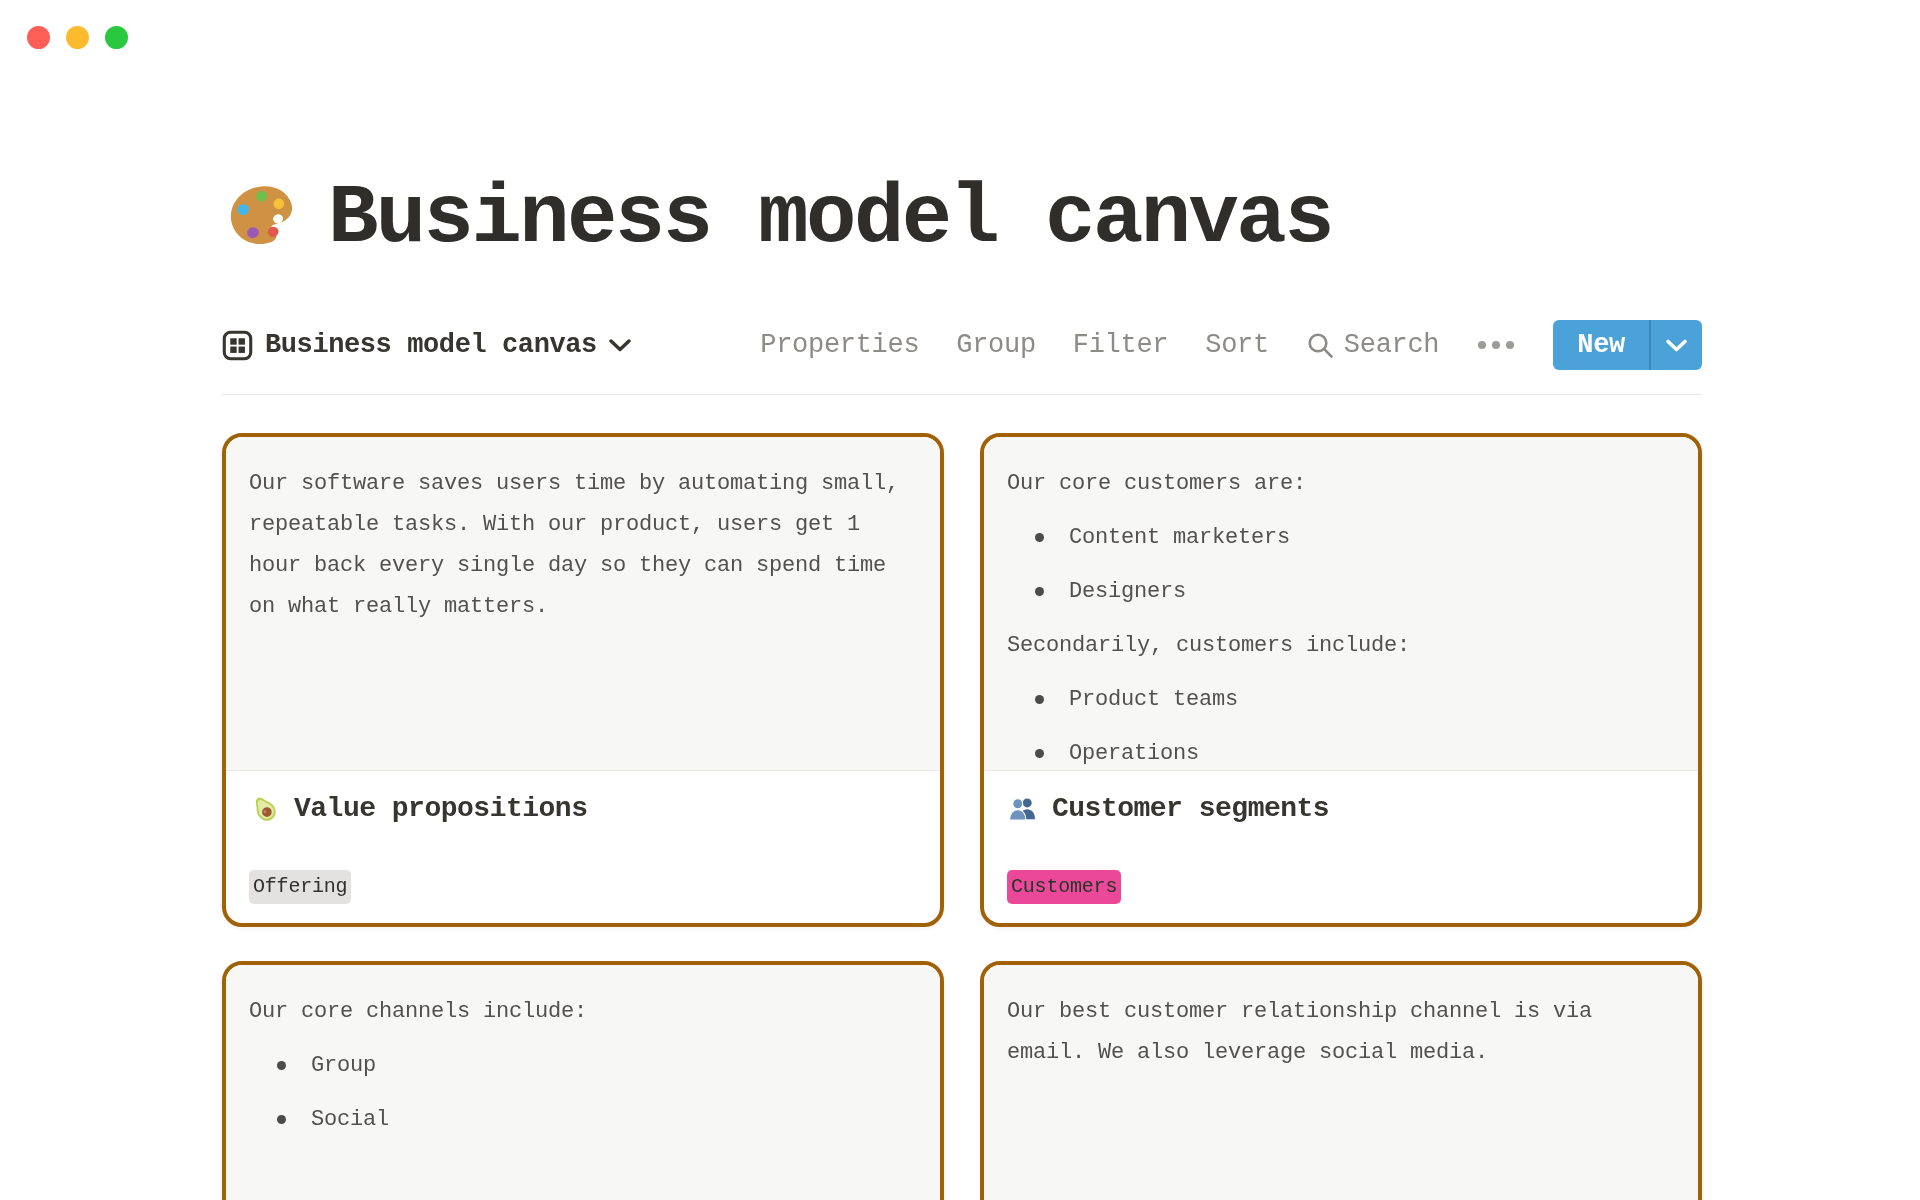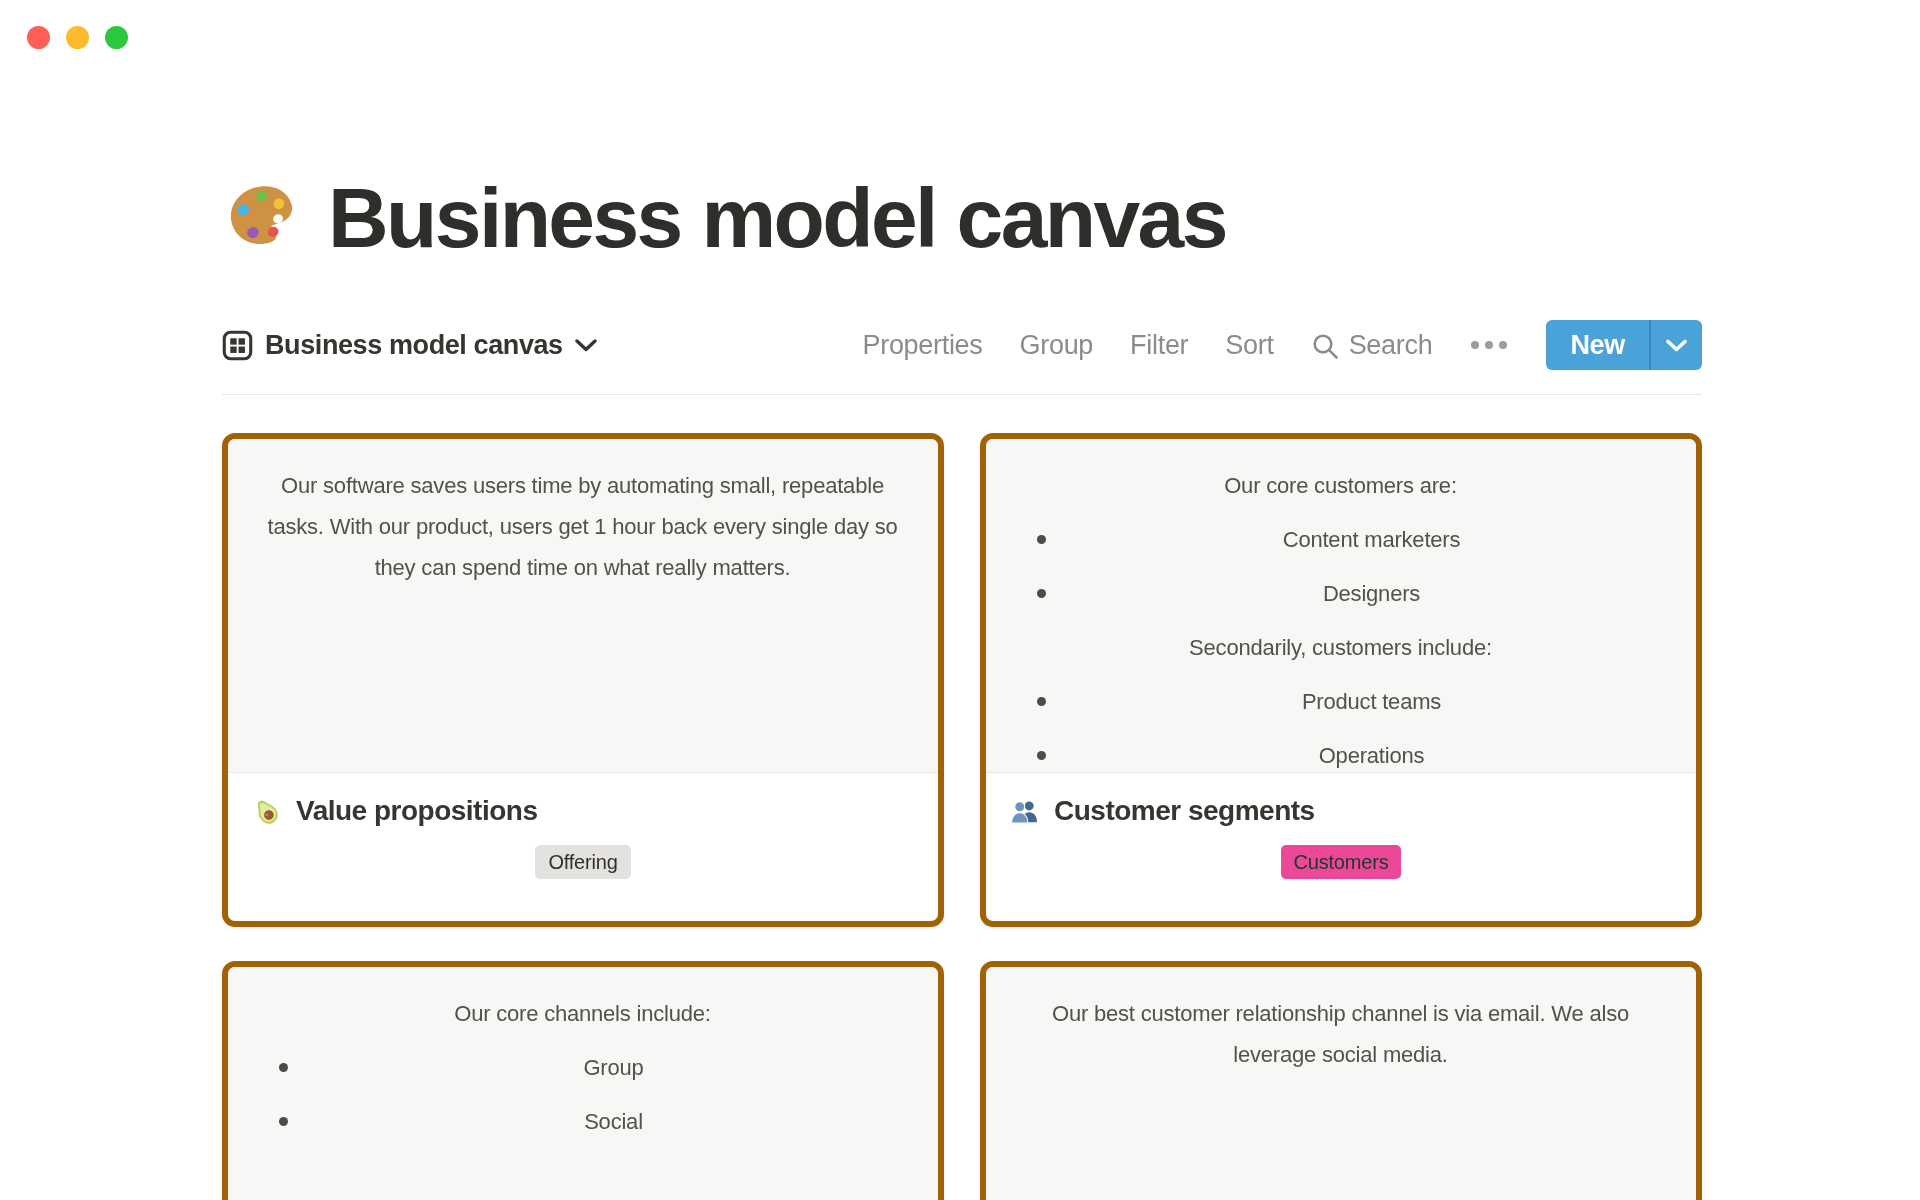--- a/index.html
+++ b/index.html
@@ -1,17 +1,17 @@
 <!DOCTYPE html>
 <html><head>
 <meta charset="utf-8">
 <style>
   html,body{margin:0;padding:0;background:#fff;}
   .stage{position:relative;width:1765px;height:1200px;background:#ffffff;overflow:hidden;
-         font-family:Liberation Sans, sans-serif;color:#37352f;}
+         font-family:Liberation Mono, monospace;color:#37352f;}
 
   
   .traffic{position:absolute;top:26px;left:27px;display:flex;gap:16px;}
   .light{width:23px;height:23px;border-radius:50%;}
   .light.red{background:#fd5e55;}
   .light.yellow{background:#fcbb2d;}
   .light.green{background:#29c83f;}
 
   
   .page-header{position:absolute;left:224px;top:166px;height:104px;display:flex;align-items:center;gap:26px;}
@@ -32,34 +32,34 @@
               background:#4ba2d8;color:#fff;cursor:pointer;}
   .new-main{display:flex;align-items:center;padding:0 24px;font-size:27px;font-weight:700;letter-spacing:-0.3px;border-radius:24px;}
   .new-divider{width:2px;background:rgba(23,90,131,0.35);}
   .new-caret{width:51px;display:flex;align-items:center;justify-content:center;}
 
   .toolbar-divider{position:absolute;left:222px;top:394px;width:1480px;height:1px;background:#e8e7e4;}
 
   
   .gallery{position:absolute;left:222px;top:433px;width:1480px;
            display:grid;grid-template-columns:722px 722px;column-gap:36px;row-gap:34px;}
-  .card{box-sizing:border-box;height:494px;background:#ffffff;border:6px solid #a16207;
-        border-radius:13px;overflow:hidden;box-shadow:0 2px 4px rgba(15,15,15,0.05);cursor:pointer;text-align:center;}
+  .card{box-sizing:border-box;height:494px;background:#ffffff;border:4px solid #a16207;
+        border-radius:20px;overflow:hidden;box-shadow:0 2px 4px rgba(15,15,15,0.05);cursor:pointer;}
   .card-body{box-sizing:border-box;height:334px;background:#f7f7f5;border-bottom:1px solid #e9e8e5;
              padding:26px 24px 0 23px;overflow:hidden;
              font-size:22px;line-height:41px;letter-spacing:-0.2px;color:#53514d;}
   .block{margin:0 0 13px 0;}
   .li{position:relative;padding-left:62px;}
   .li .dot{position:absolute;left:28px;top:16px;width:9px;height:9px;border-radius:50%;background:#4d4b48;}
   .card-footer{padding:22px 23px 0 23px;}
   .footer-title{display:flex;align-items:center;gap:14px;}
   .footer-emoji{width:31px;height:31px;flex:0 0 auto;}
   .footer-title-text{font-size:28px;font-weight:700;letter-spacing:-0.5px;color:#37352f;}
-  .tag{display:inline-block;font-size:20px;letter-spacing:-0.2px;
-       line-height:26px;padding:4px 13px;border-radius:5px;}
+  .tag{display:inline-block;margin-top:28px;font-size:20px;letter-spacing:-0.2px;
+       line-height:26px;padding:4px 4px;border-radius:5px;}
 
   svg{display:block;}
 </style>
 </head>
 <body>
 
 <div class="stage">
 
   <div class="traffic">
     <div class="light red"></div>

